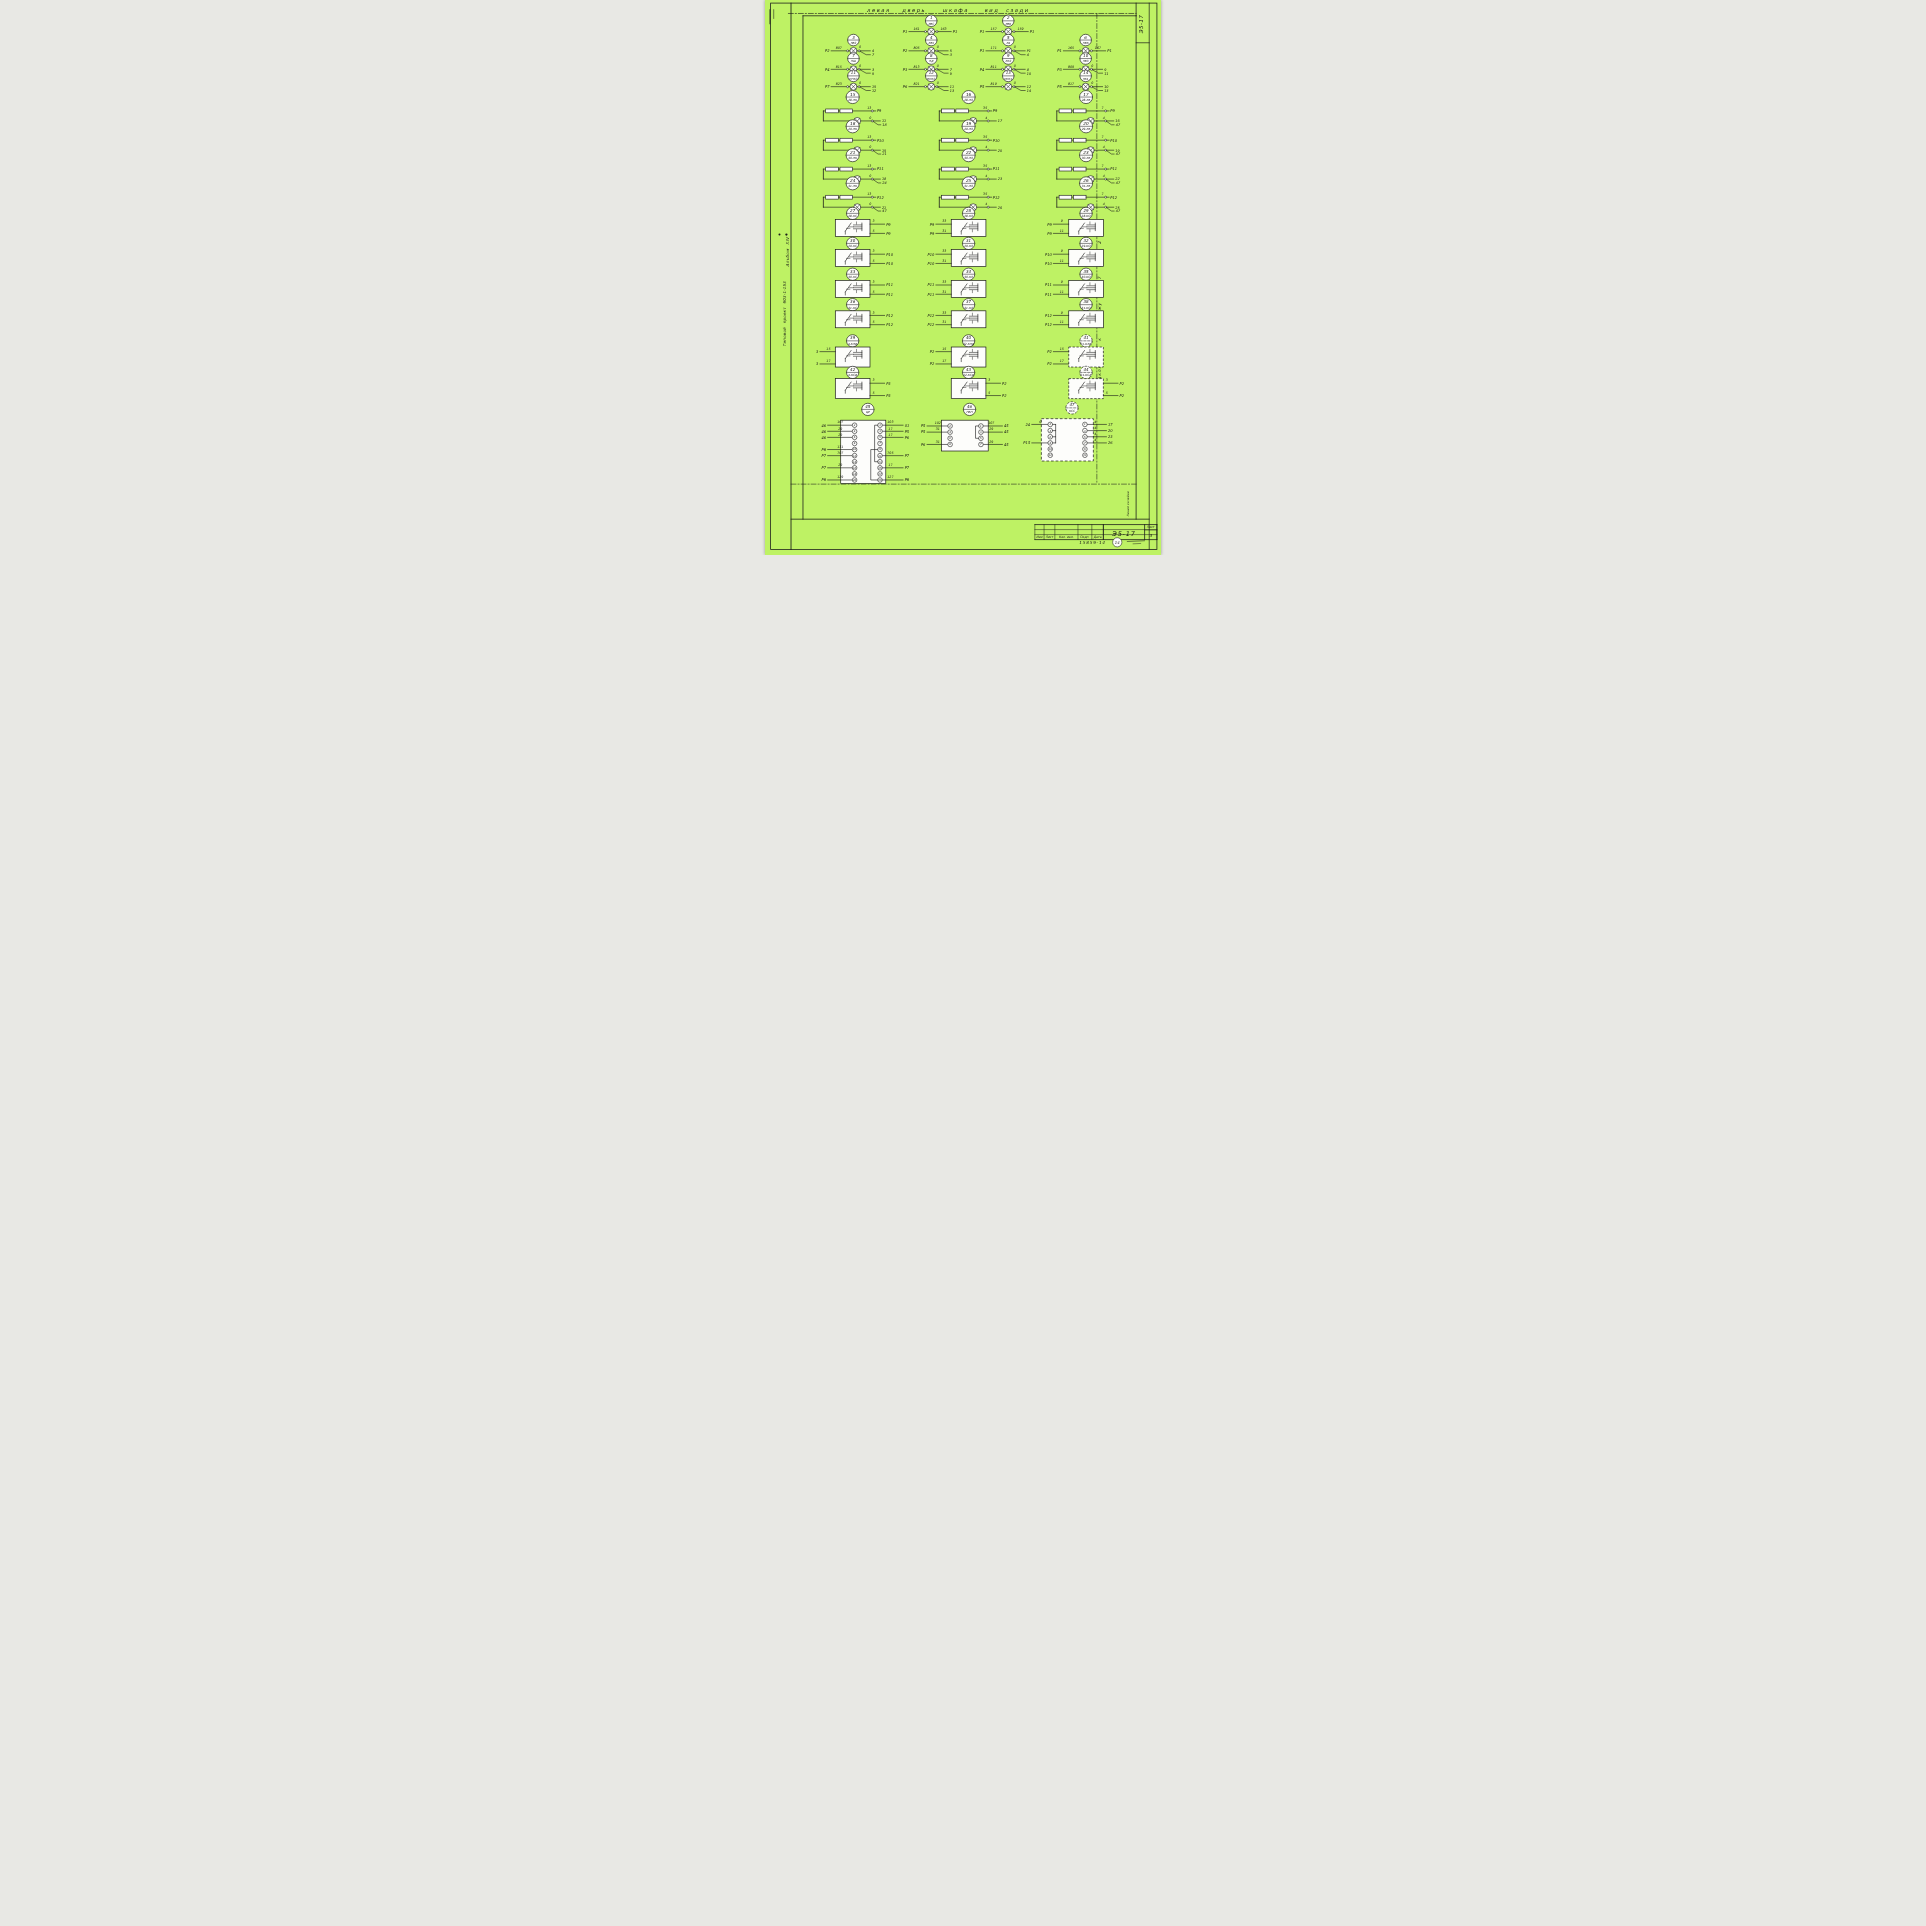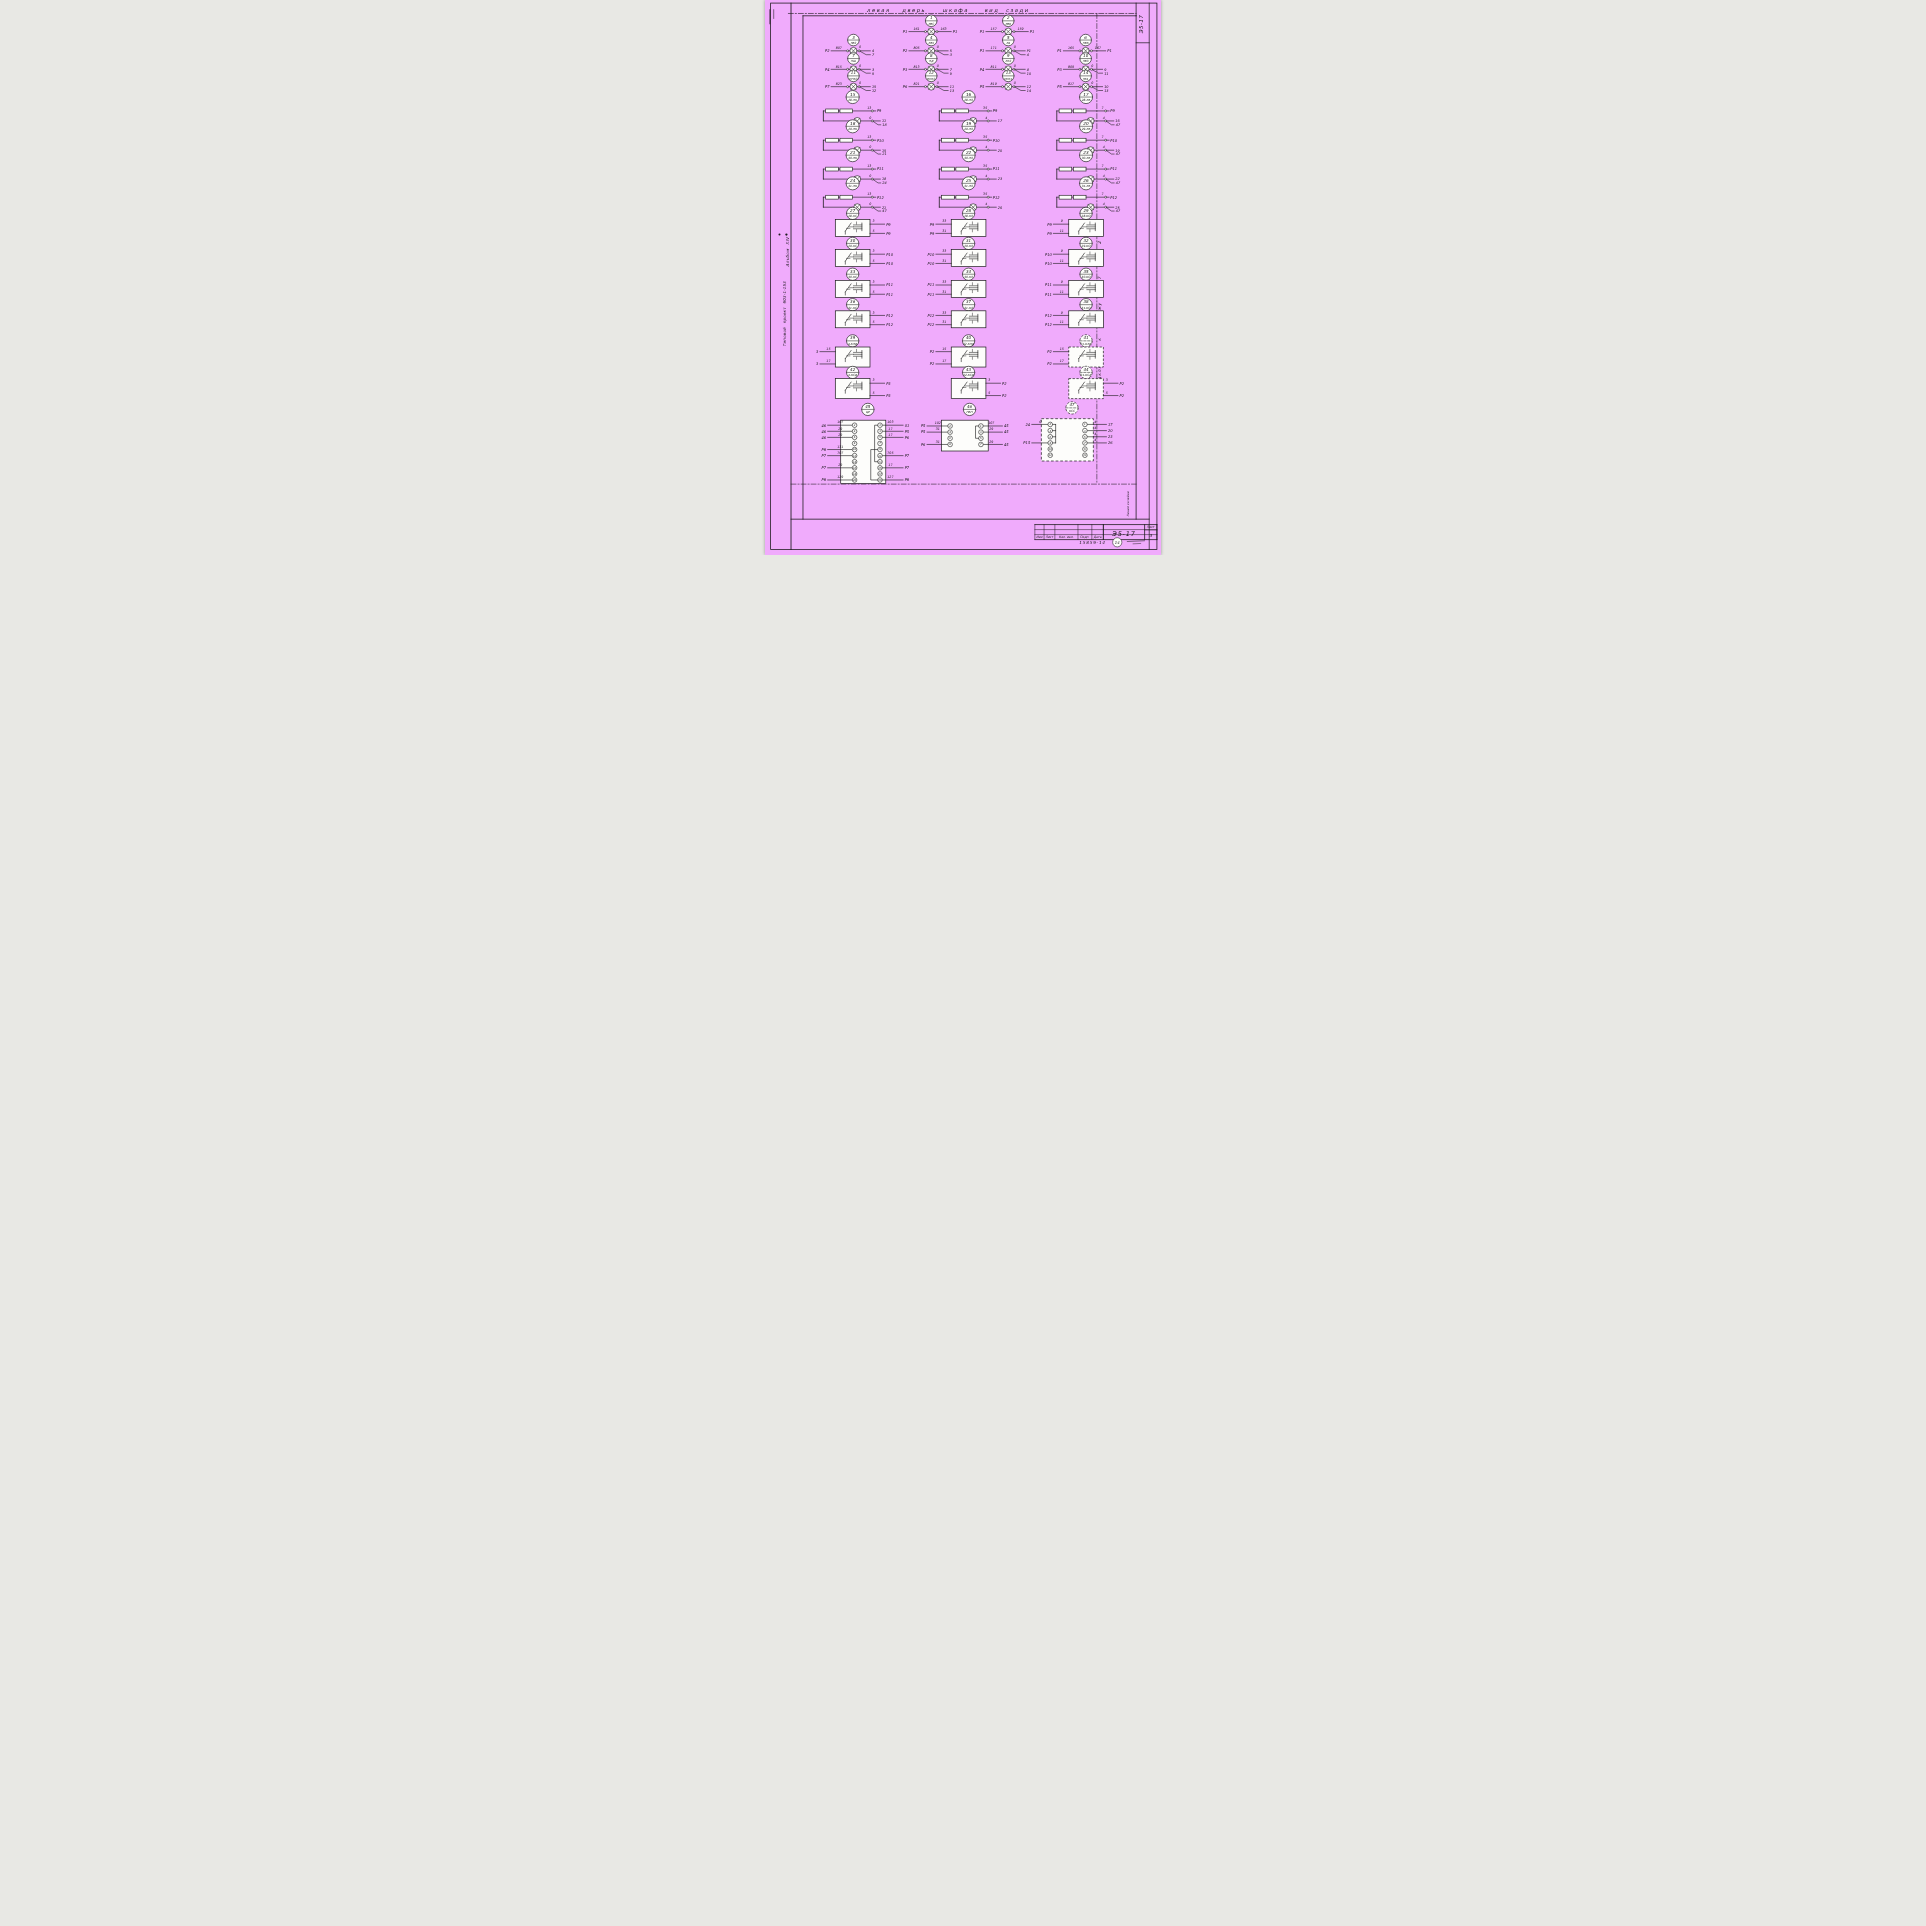--- a/index.html
+++ b/index.html
@@ -1,16 +1,16 @@
 <!DOCTYPE html>
 <html style="font-size:6.2px"><head>
 <meta charset="utf-8">
 <style>
   html,body{margin:0;padding:0;background:#e8e8e4;}
-  .sheet{position:relative;width:396px;height:555px;margin:0 auto;background:#f0abfc;box-shadow:0 0 3.1px rgba(0,0,0,.35);}
+  .sheet{position:relative;width:396px;height:555px;margin:0 auto;background:#bef264;box-shadow:0 0 3.1px rgba(0,0,0,.35);}
   svg{display:block;width:396px;height:555px;}
   svg text{font-family:"DejaVu Sans",sans-serif;font-style:italic;fill:#161616;}
 </style>
 </head>
 <body>
 
 <div class="sheet">
   <svg id="sch" viewBox="0 0 1027 1441">
       <g>
         <rect x="14" y="8" width="1003" height="1419" fill="none" stroke="#1a1a1a" stroke-width="2"></rect>

